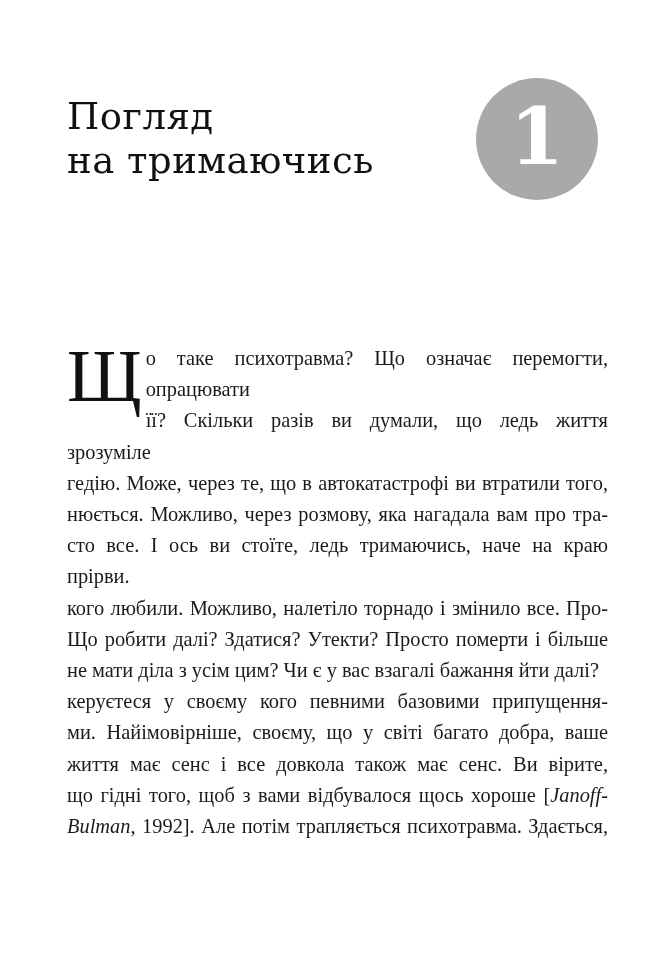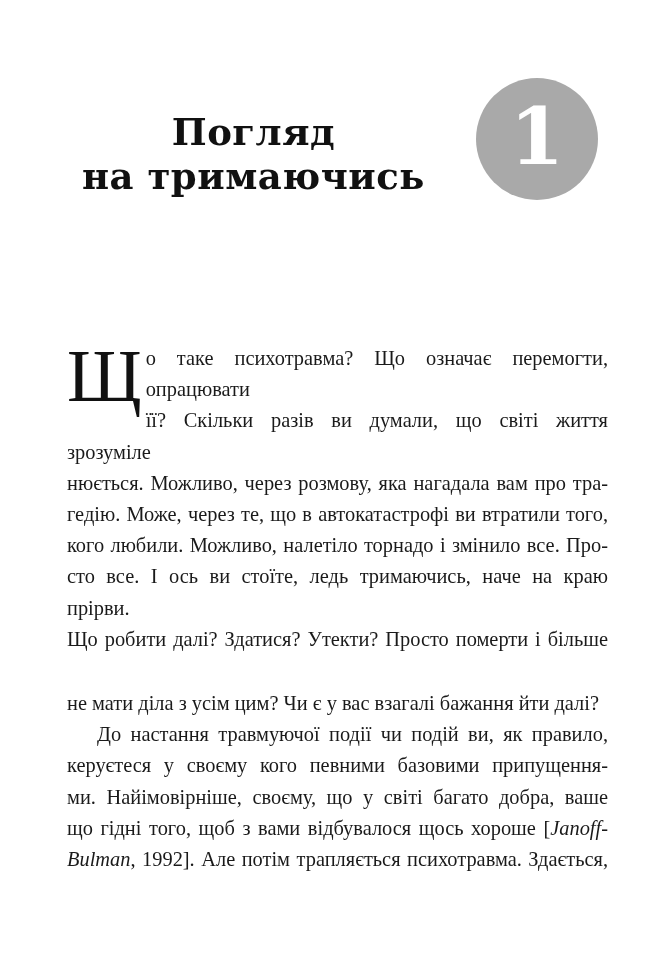--- a/index.html
+++ b/index.html
@@ -11,28 +11,27 @@
       width: 670px;
       height: 953px;
       position: relative;
       overflow: hidden;
       color: #1a1a1a;
     }
     .chapter-title {
       position: absolute;
       left: 66px;
       top: 94px;
-      margin: 16px;
+      margin: 1px;
       font-family: "DejaVu Serif", serif;
-      font-weight: bold;
+      font-weight: normal;
       font-size: 37px;
       line-height: 44px;
       letter-spacing: 0.5px;
       color: #111111;
-      text-align: center;
     }
     .chapter-title span { display: block; }
     .chapter-badge {
       position: absolute;
       left: 476px;
       top: 78px;
       width: 122px;
       height: 122px;
       border-radius: 50%;
       background: #a9a9a9;
@@ -69,48 +68,48 @@
       float: left;
       font-family: "Liberation Serif", serif;
       font-size: 74px;
       line-height: 56px;
       height: 58px;
       margin: 5px 4px 0 0;
       padding: 0;
       color: #111111;
     }
     .line { display: block; text-align: justify; text-align-last: justify; }
-    .line.last { text-align-last: left; margin-top: 33px; }
+    .line.last { text-align-last: left; }
     em { font-style: italic; margin-top: 20px; }
   </style>
 </head>
 <body>
 
 <h1 class="chapter-title">
   <span>Погляд</span>
   <span>на тримаючись</span>
 </h1>
 
 <div class="chapter-badge">
   <span class="chapter-number">1</span>
 </div>
 
 <div class="body-text">
   <p>
     <span class="dropcap">Щ</span>
     <span class="line">о таке психотравма? Що означає перемогти, опрацювати</span>
-    <span class="line">її? Скільки разів ви думали, що світі життя зрозуміле</span>
+    <span class="line">її? Скільки разів ви думали, що ледь життя зрозуміле</span>
+    <span class="line">гедію. Може, через те, що в автокатастрофі ви втратили того,</span>
     <span class="line">нюється. Можливо, через розмову, яка нагадала вам про тра-</span>
-    <span class="line">гедію. Може, через те, що в автокатастрофі ви втратили того,</span>
+    <span class="line">сто все. І ось ви стоїте, ледь тримаючись, наче на краю прірви.</span>
     <span class="line">кого любили. Можливо, налетіло торнадо і змінило все. Про-</span>
-    <span class="line">сто все. І ось ви стоїте, ледь тримаючись, наче на краю прірви.</span>
     <span class="line">Що робити далі? Здатися? Утекти? Просто померти і більше</span>
     <span class="line last">не мати діла з усім цим? Чи є у вас взагалі бажання йти далі?</span>
   </p>
   <p style="text-indent:0">
-    <span class="line" style="padding-left:30px">До настання травмуючої події чи подій ви, як правило,</span>
     <span class="line">керуєтеся у своєму кого певними базовими припущення-</span>
     <span class="line">ми. Найімовірніше, своєму, що у світі багато добра, ваше</span>
+    <span class="line">життя має сенс і все довкола також має сенс. Ви вірите,</span>
     <span class="line"><span>що гідні того, щоб з вами відбувалося щось хороше [</span><em>Janoff-</em></span>
     <span class="line"><em>Bulman</em><span>, 1992]. Але потім трапляється психотравма. Здається,</span></span>
 
   </p>
 </div>
 
 </body></html>

